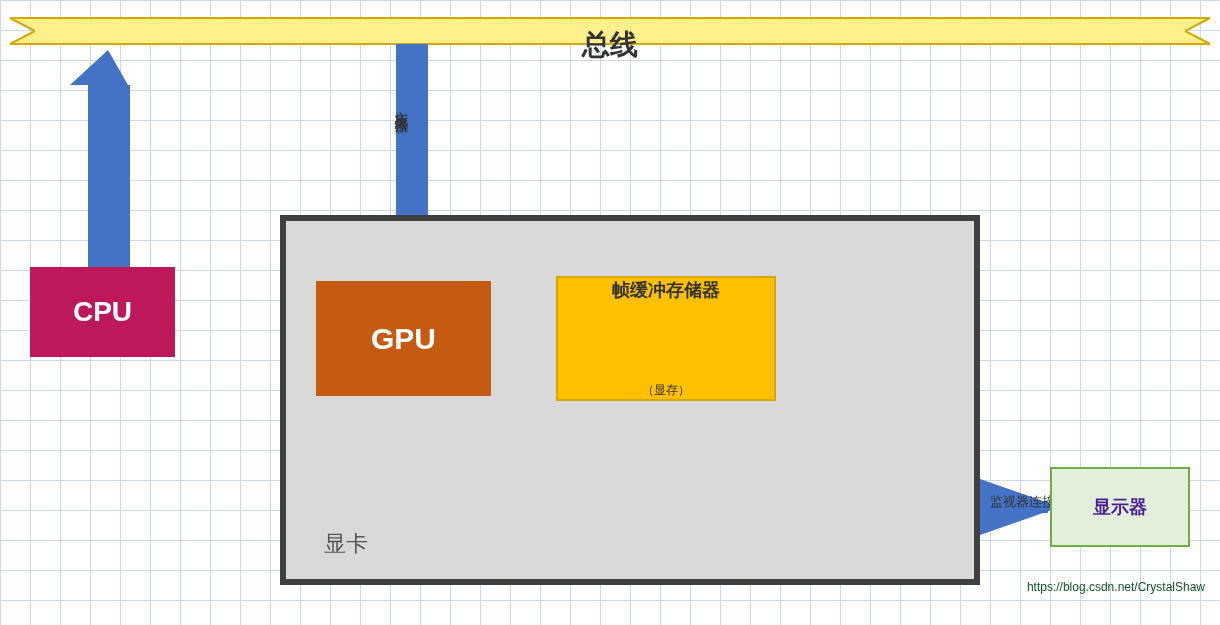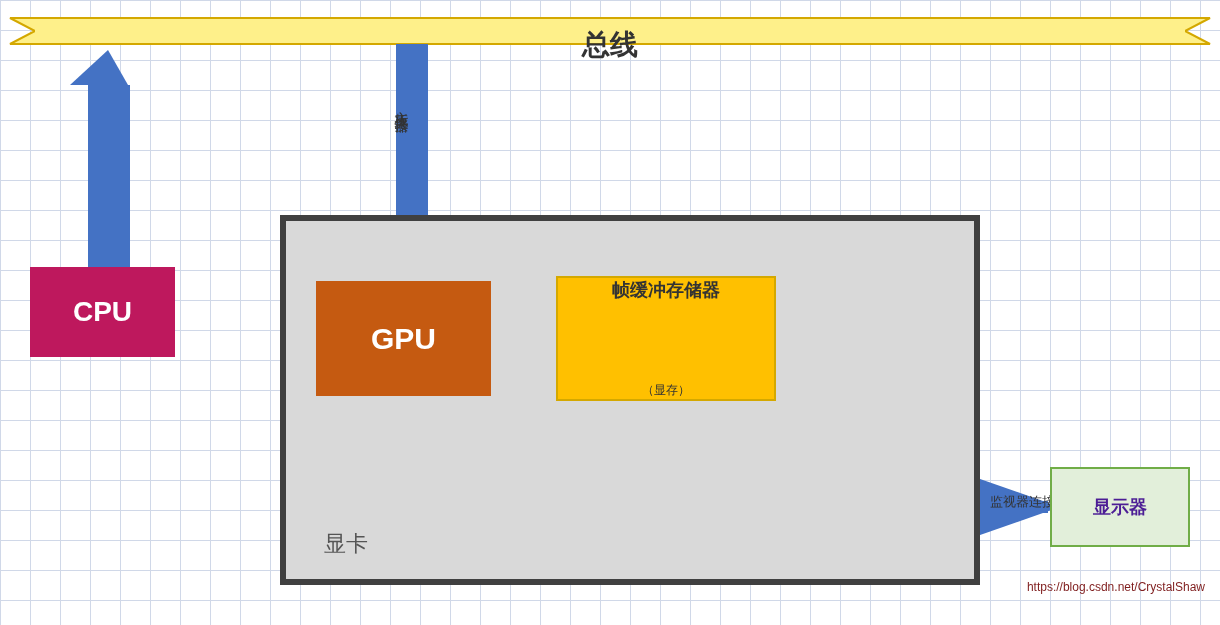--- a/index.html
+++ b/index.html
@@ -152,21 +152,21 @@
       font-size: 18px;
       font-weight: bold;
     }
 
     
     .watermark {
       position: absolute;
       bottom: 8px;
       right: 15px;
       font-size: 12px;
-      color: #7f1d1d;
+      color: #14532d;
     }
 
     
     svg.arrows {
       position: absolute;
       top: 0; left: 0;
       width: 1220px;
       height: 625px;
       pointer-events: none;
     }

